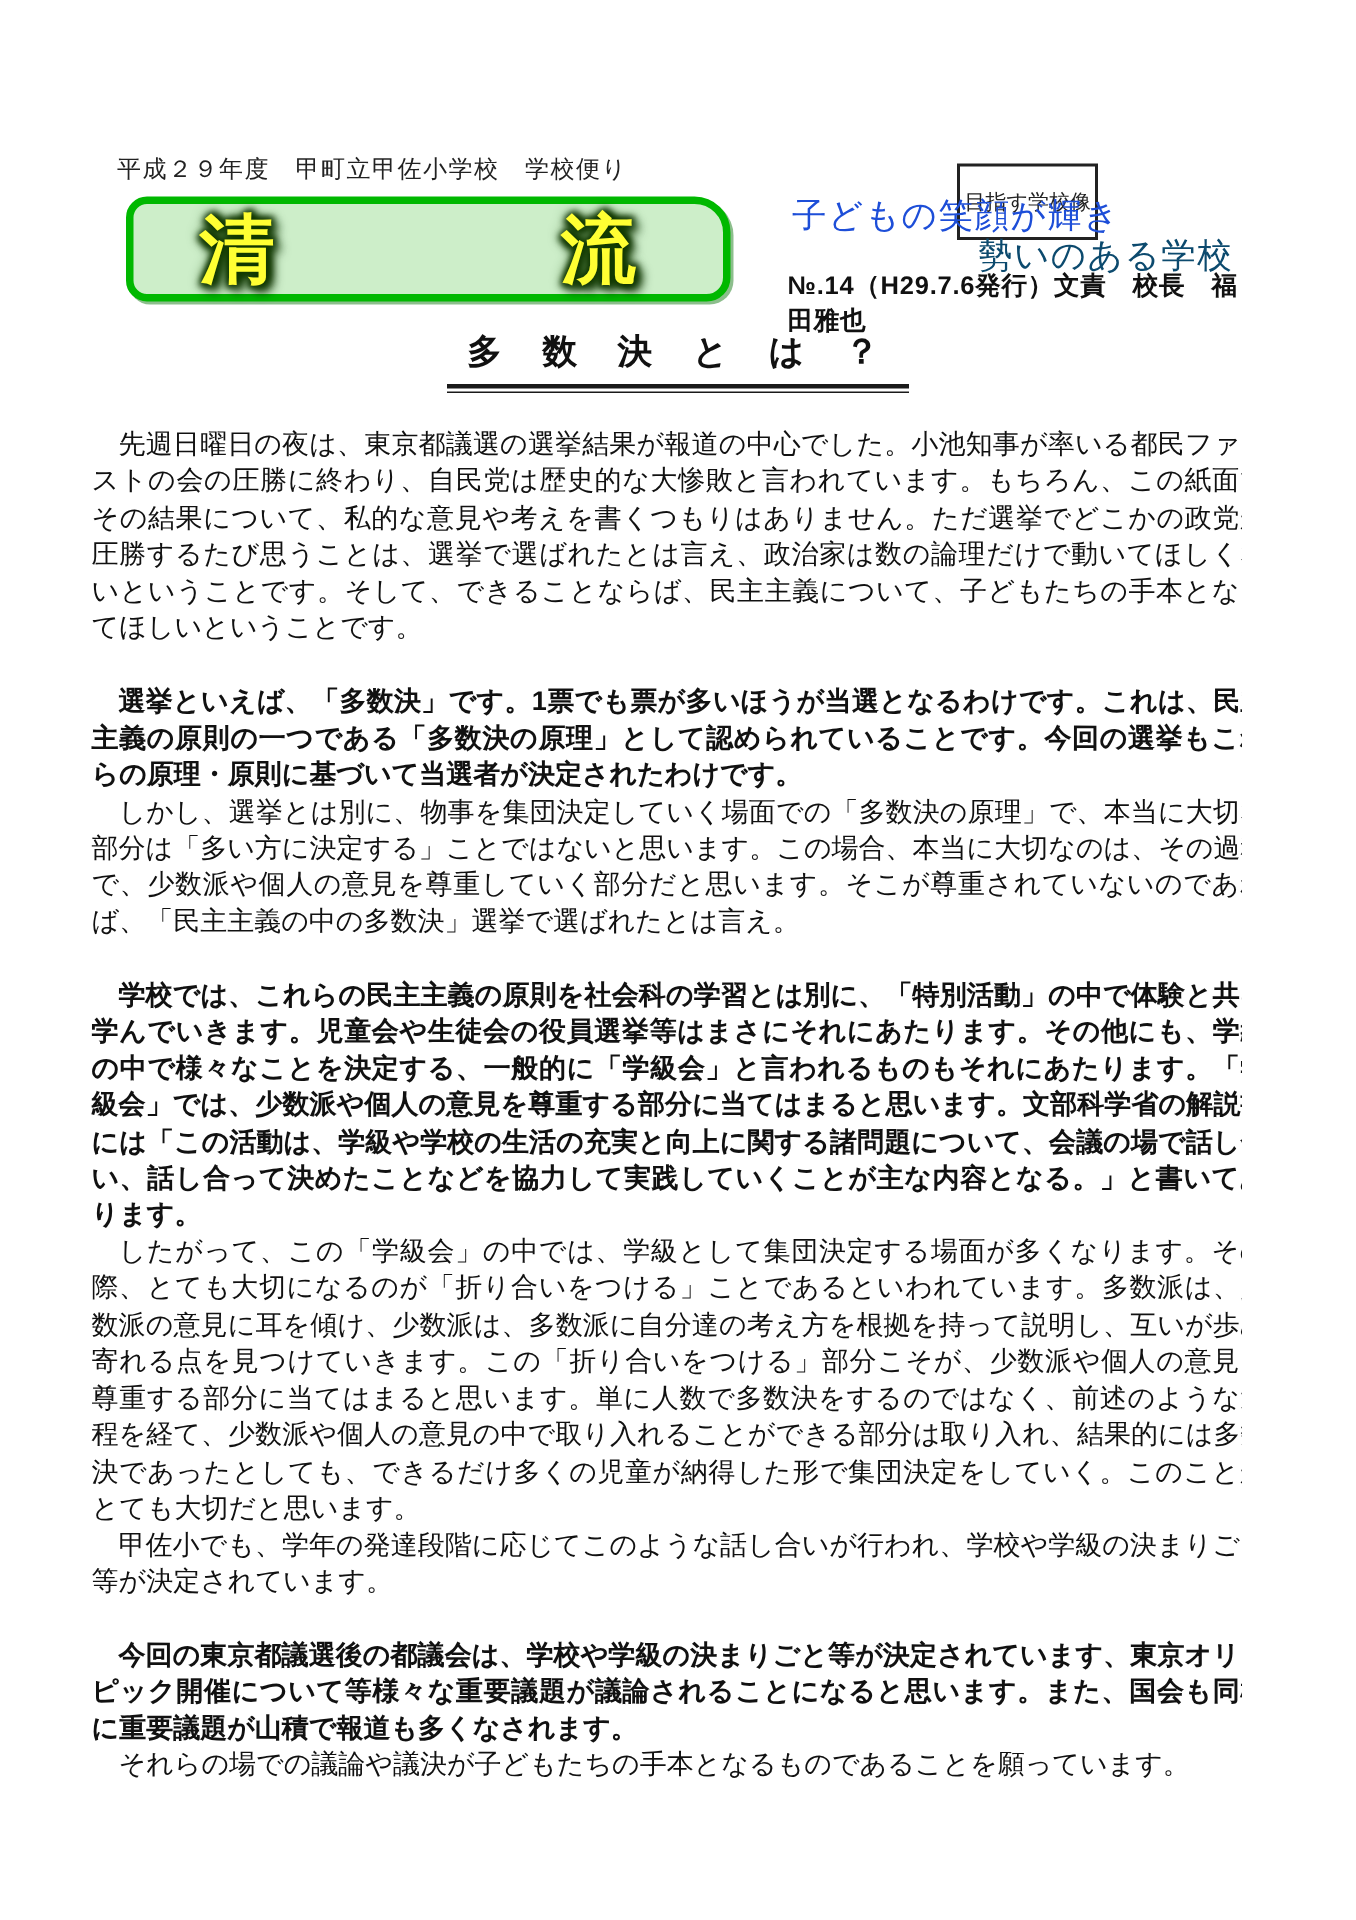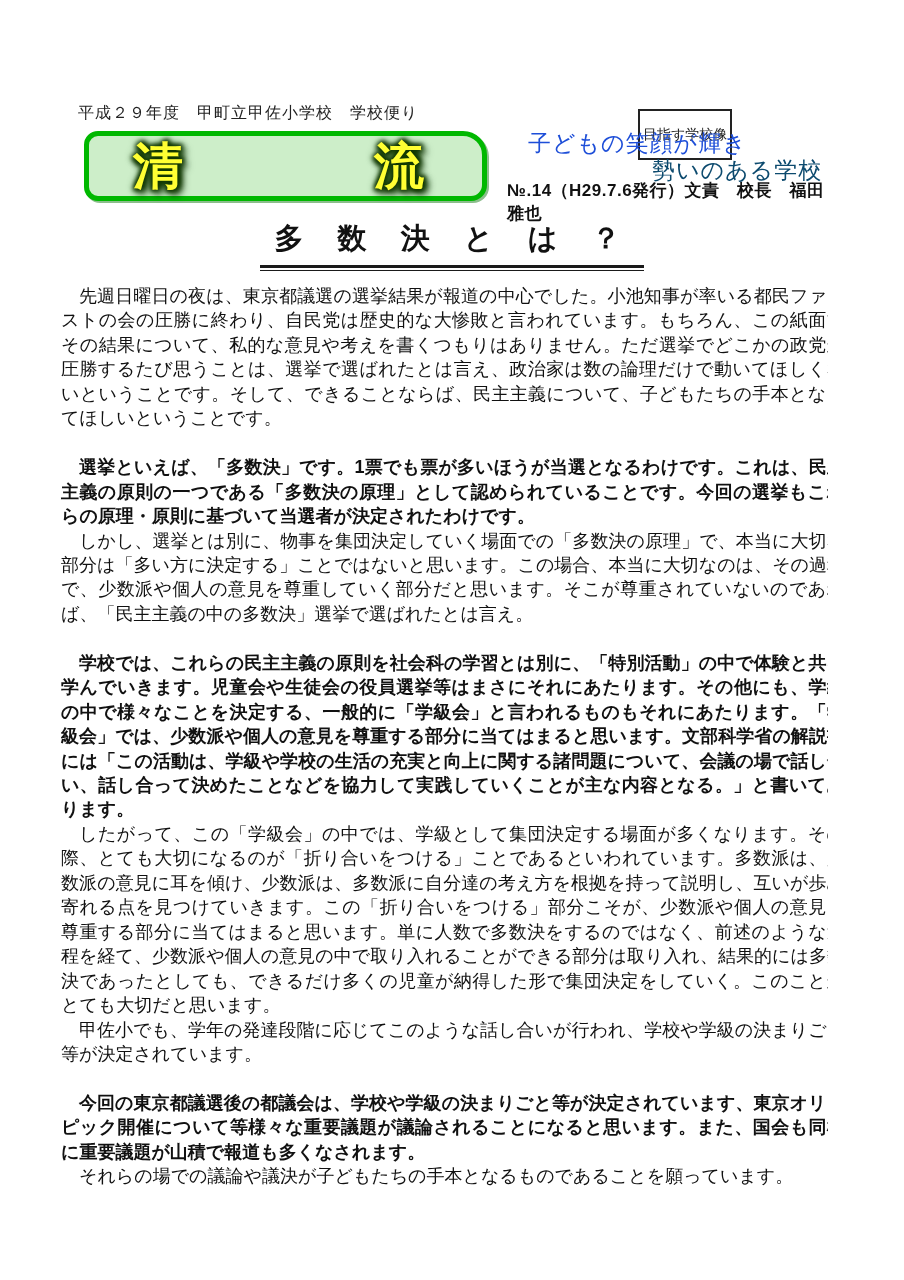--- a/index.html
+++ b/index.html
@@ -58,32 +58,32 @@
     position: absolute; left: 528px; top: 128px;
     font-family: "Liberation Serif", serif;
     font-size: 23px; letter-spacing: 1px; color: #1d4ed8;
   }
   .motto-line2 {
     position: absolute; left: 652px; top: 155px;
     font-family: Liberation Mono, monospace;
     font-size: 23px; letter-spacing: 1px; color: #0c4a6e;
   }
   .issue-line {
-    position: absolute; left: 507px; top: 179px;
+    position: absolute; left: 525px; top: 179px;
     font-size: 17px; font-weight: bold; letter-spacing: .5px;
   }
 
   
   .title-row {
     position: absolute; left: 0; top: 219px; width: 904px;
     text-align: center;
   }
   .article-title {
     display: inline-block; position: relative;
-    font-size: 29px; font-weight: bold; letter-spacing: .45em;
+    font-size: 23px; font-weight: bold; letter-spacing: .45em;
     padding: 0 10px 6px 14px;
     border-bottom: 3px solid #1a1a1a;
   }
   .article-title::after {
     content: ""; position: absolute; left: 0; right: 0; bottom: -6px;
     height: 1px; background: #1a1a1a;
   }
 
   
   .article-body {

